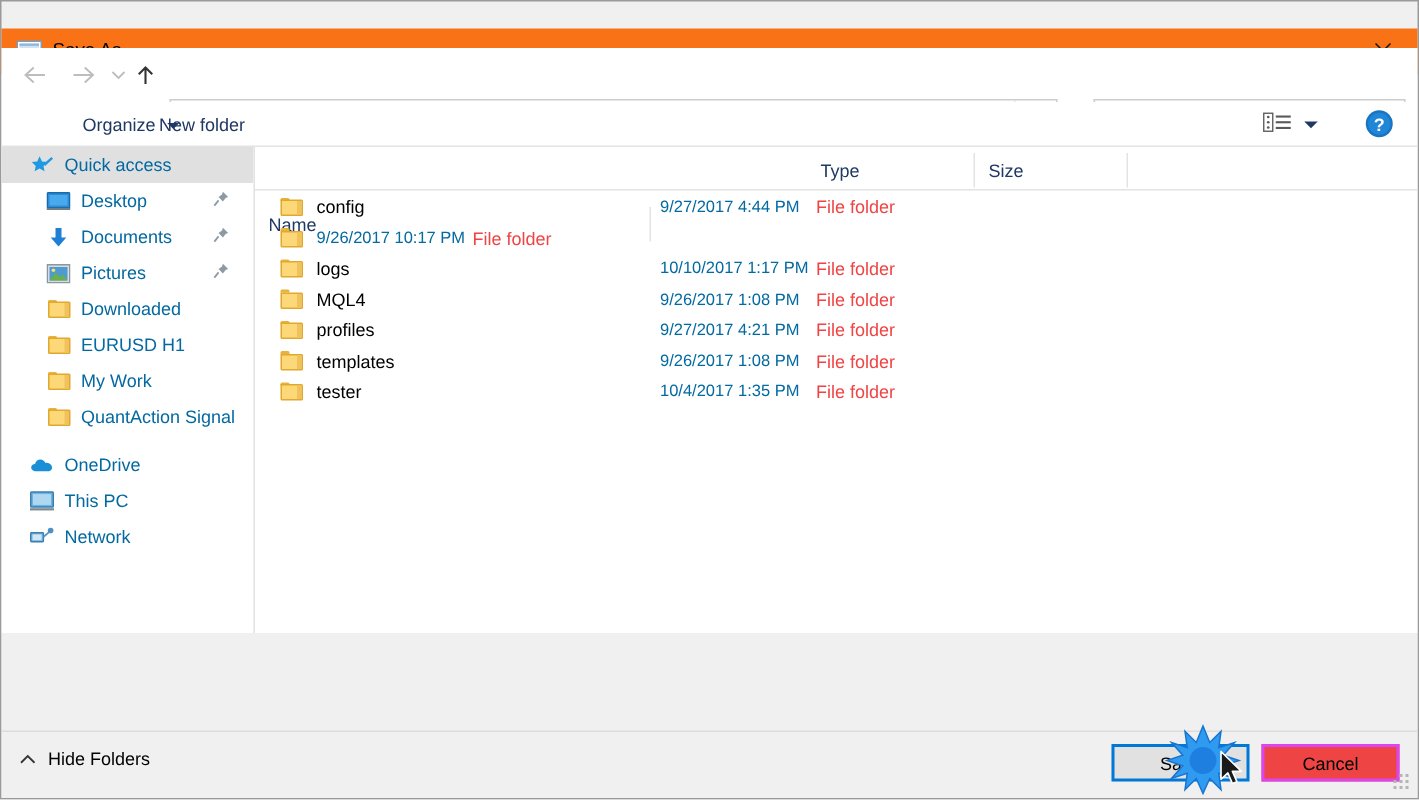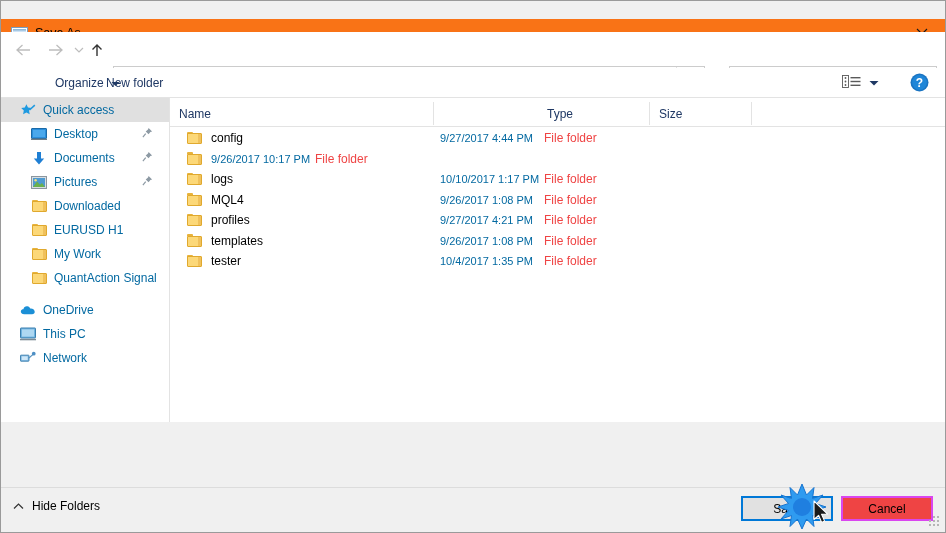--- a/index.html
+++ b/index.html
@@ -74,21 +74,21 @@
 
   .splitter{position:absolute;left:168px;top:97px;width:1px;height:324px;background:#e3e3e3;}
 
   
   .filepane{position:absolute;left:169px;top:97px;width:775px;height:324px;background:#fff;}
   .sortmark{position:absolute;left:299px;top:97px;width:11px;height:7px;}
   .colhead{position:absolute;left:0;top:4px;width:775px;height:24px;}
   .col{position:absolute;top:0;height:23px;font-size:12px;color:#1f3864;
        display:flex;align-items:center;padding-left:9px;box-sizing:border-box;
        border-right:1px solid #e3e3e3;}
-  .col-name{left:0;width:264px;}
+  .col-name{left:0;width:264px;margin-top:36px;}
   .col-date{left:264px;width:104px;}
   .col-type{left:368px;width:112px;}
   .col-size{left:480px;width:102px;}
   .headline{position:absolute;left:0;top:28px;width:775px;height:1px;background:#e3e3e3;}
 
   .rows{position:absolute;left:6px;top:30px;width:775px;}
   .row{height:20.5px;display:flex;align-items:center;position:relative;}
   .r-icon{width:15px;height:13px;margin-left:11px;margin-right:9px;position:relative;flex:none;}
   .r-name{font-size:12px;color:#000;width:229px;white-space:nowrap;overflow:hidden;}
   .r-date{font-size:11px;color:#0369a1;width:104px;}

